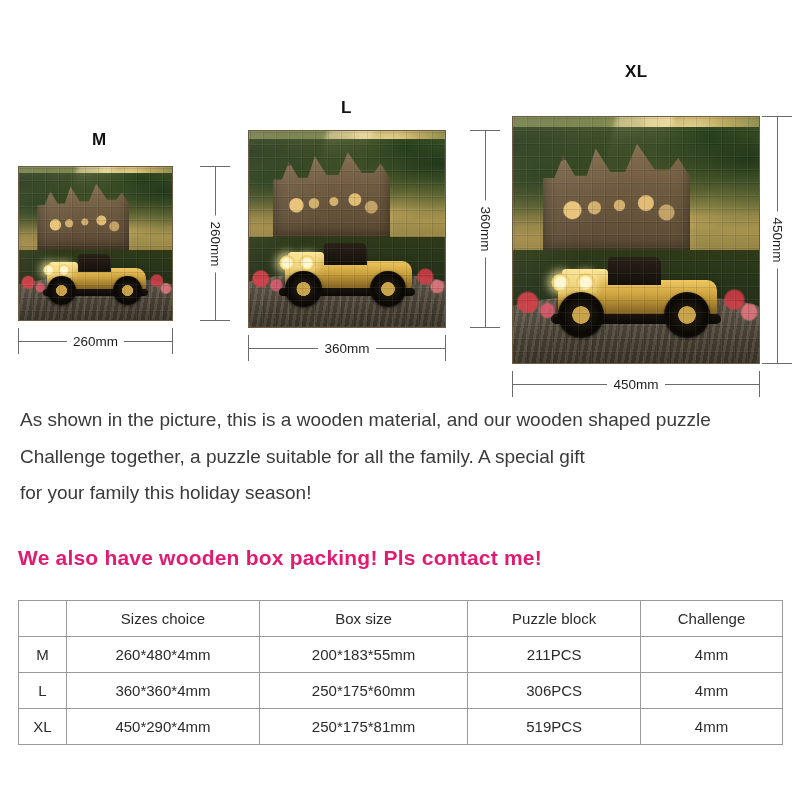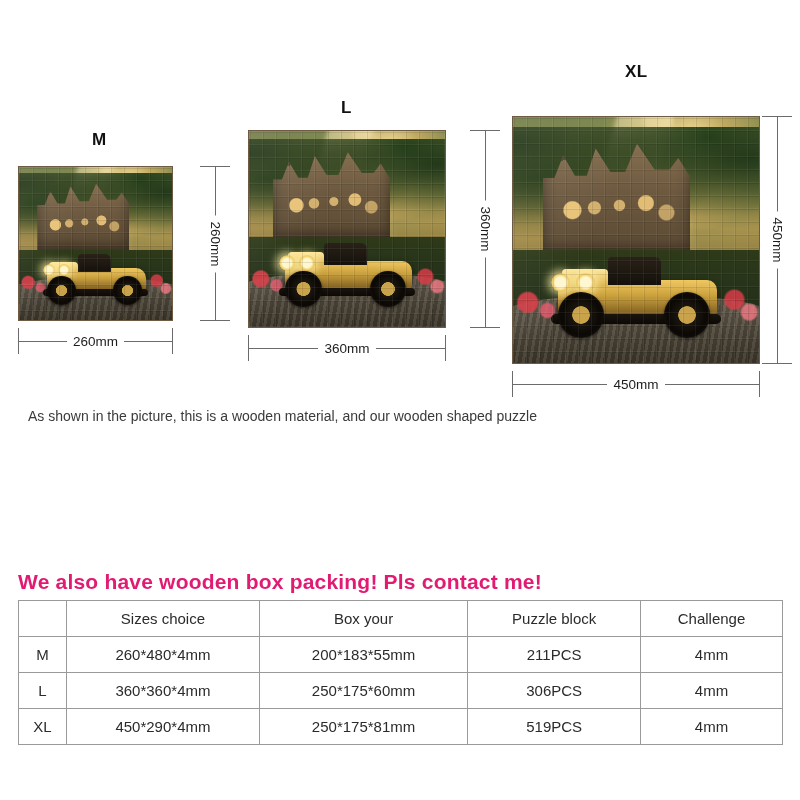--- a/index.html
+++ b/index.html
@@ -188,32 +188,31 @@
     writing-mode: vertical-rl;
     font-size:13.5px; color:#1d1d1d;
     background:#fff; padding:6px 0;
   }
 
   
   .blurb {
     position:absolute; left:18px; top:406px; width:760px;
   }
   .blurb p {
-    margin: 0 0 9px 10px;
-    font-size: 14px;
+    margin: 0 0 9px 2px;
+    font-size: 19px;
     line-height: 1.45;
     color: #3a3a3a;
   }
   .promo {
     position:absolute; left:18px; top:546px;
     font-size: 21px;
     font-weight: 700;
     color: #e11a72;
     letter-spacing: .2px;
-    margin-top: 24px;
   }
 
   
   table.spec {
     position:absolute; left:18px; top:600px;
     width: 765px;
     border-collapse: collapse;
     font-size: 15px;
   }
   table.spec th, table.spec td {
@@ -360,30 +359,32 @@
         <div class="cap left"></div>
         <div class="cap right"></div>
         <div class="txt"><span>450mm</span></div>
       </div>
     </div>
 
   </div>
 
   <div class="blurb">
     <p>As shown in the picture, this is a wooden material, and our wooden shaped puzzle</p>
+    <p>Challenge together, a puzzle suitable for all the family. A special gift</p>
+    <p>for your family this holiday season!</p>
   </div>
 
   <div class="promo" style="color: rgb(225, 26, 114);">We also have wooden box packing! Pls contact me!</div>
 
   <table class="spec">
     <thead>
       <tr>
         <th class="sz"></th>
         <th>Sizes choice</th>
-        <th>Box your</th>
+        <th>Box size</th>
         <th>Puzzle block</th>
         <th>Challenge</th>
       </tr>
     </thead>
     <tbody>
       <tr>
         <td class="sz">M</td>
         <td>260*480*4mm</td>
         <td>200*183*55mm</td>
         <td>211PCS</td>

